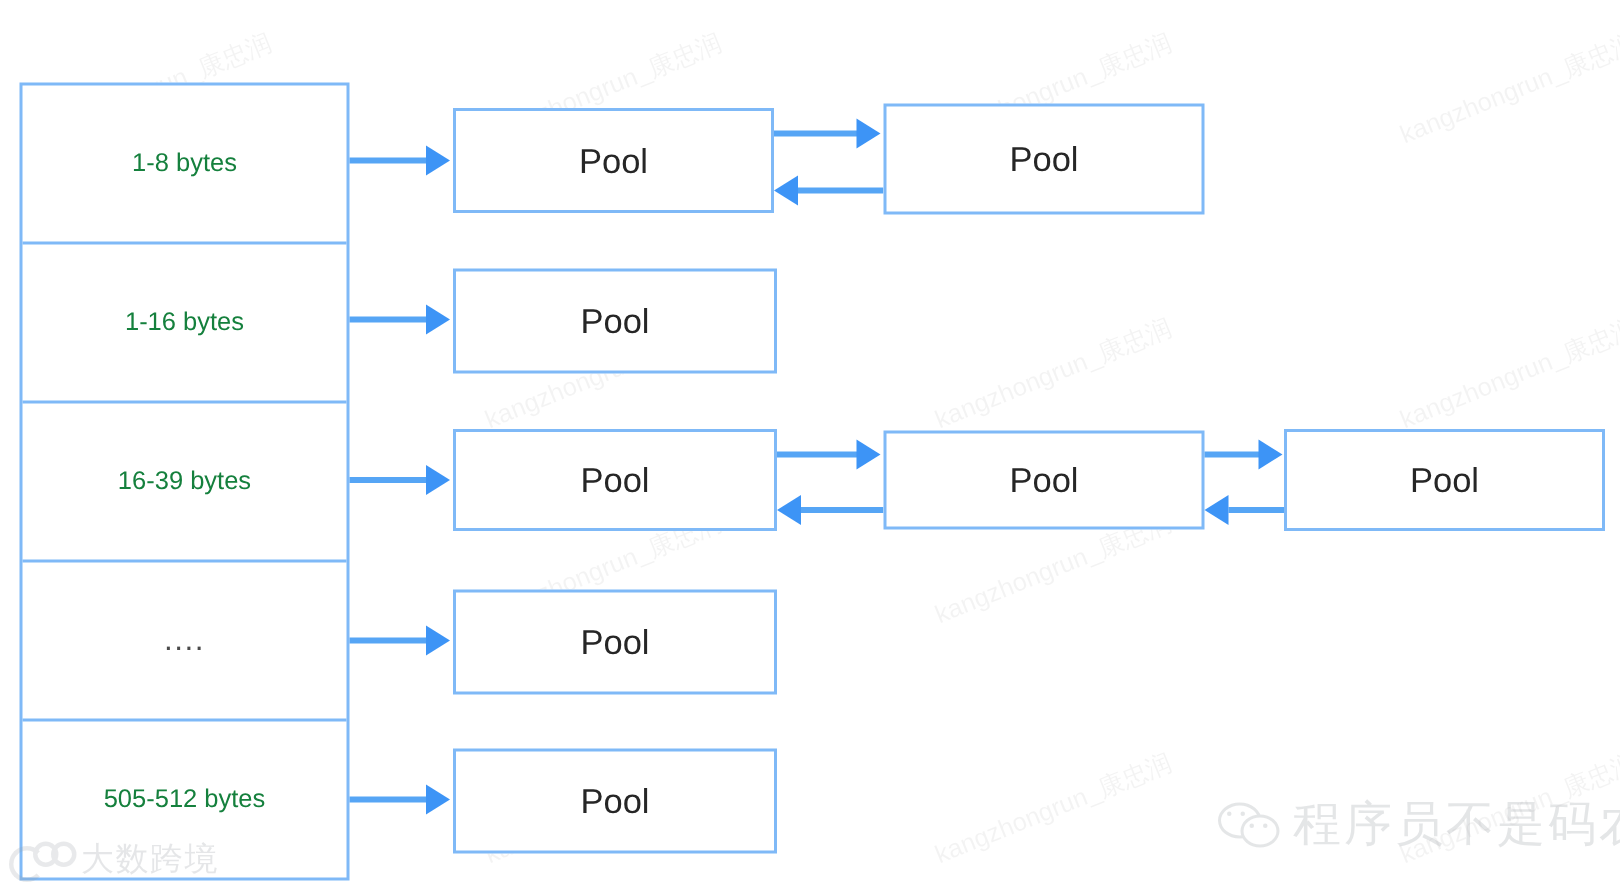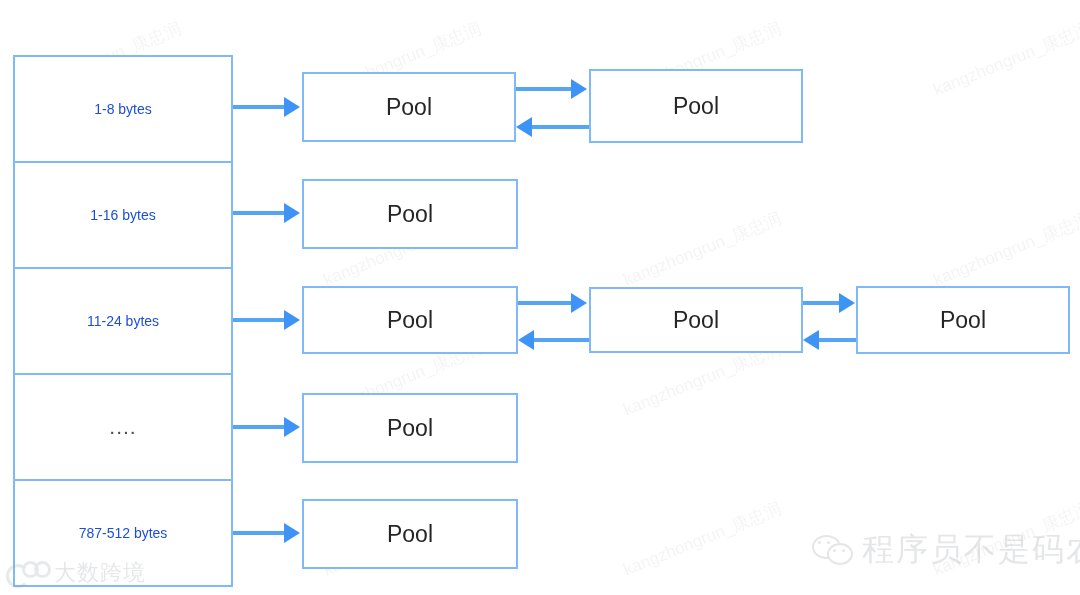--- a/index.html
+++ b/index.html
@@ -42,22 +42,22 @@
     flex-direction: column;
     background: #ffffff;
   }
   .usedpools-row {
     flex: 1 1 0;
     display: flex;
     align-items: center;
     justify-content: center;
     border-bottom: 2px solid #7fb9f7;
     box-sizing: border-box;
-    font-size: 14px;
-    color: #1d4ed8;
+    font-size: 17px;
+    color: #15803d;
     white-space: nowrap;
   }
   .usedpools-row:last-child {
     border-bottom: none;
   }
   .usedpools-row.ellipsis-row {
     font-size: 21px;
     letter-spacing: 1px;
     color: #4a4a4a;
   }
@@ -223,27 +223,27 @@
 
 
   <div class="usedpools-table">
     <div class="usedpools-row">
       <span>1-8 bytes</span>
     </div>
     <div class="usedpools-row">
       <span>1-16 bytes</span>
     </div>
     <div class="usedpools-row">
-      <span>11-24 bytes</span>
+      <span>16-39 bytes</span>
     </div>
     <div class="usedpools-row ellipsis-row">
       <span>....</span>
     </div>
     <div class="usedpools-row">
-      <span>787-512 bytes</span>
+      <span>505-512 bytes</span>
     </div>
   </div>
 
   <div class="arrow">
     <div class="arrow-line" style="left:233px; top:105px; width:53px;"></div>
     <div class="arrow-head right" style="left:284px; top:97px;"></div>
   </div>
   <div class="pool-box" style="left:302px; top:72px; width:214px; height:70px;">
     <span>Pool</span>
   </div>

